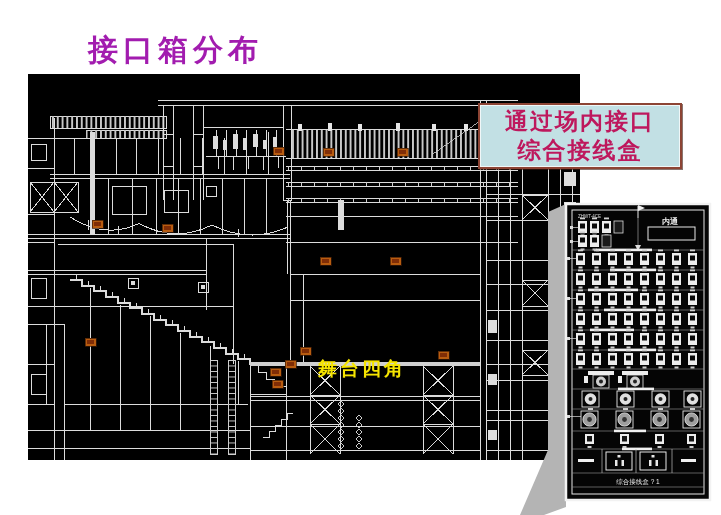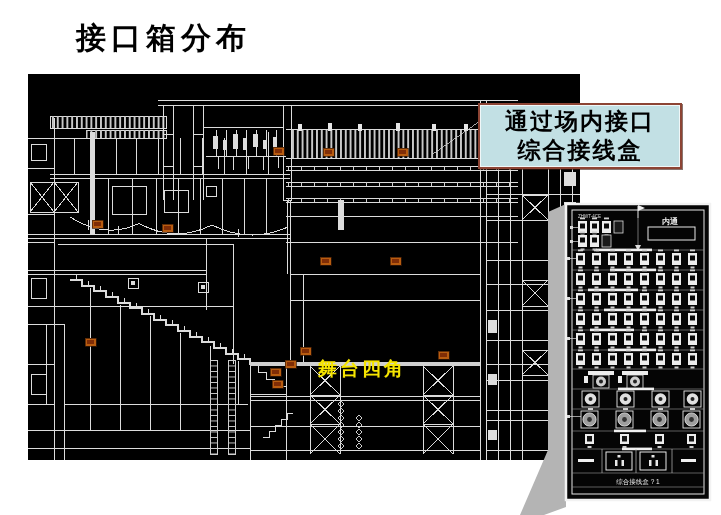--- a/index.html
+++ b/index.html
@@ -1,26 +1,26 @@
 <!DOCTYPE html>
 <html><head>
 <meta charset="utf-8">
 <style>
   html,body{margin:0;padding:0;background:#fff;}
   .slide{position:relative;width:721px;height:515px;background:#ffffff;overflow:hidden;
          font-family:"Liberation Sans","DejaVu Sans",sans-serif;}
-  .title{position:absolute;left:76px;top:18px;margin:0;font-size:30px;font-weight:bold;
-         letter-spacing:5px;color:#000000;}
+  .title{position:absolute;left:76px;top:18px;margin:12px;font-size:30px;font-weight:bold;
+         letter-spacing:5px;color:#a21caf;}
   .cad{position:absolute;left:28px;top:74px;width:552px;height:386px;shape-rendering:crispEdges;}
   .callout{position:absolute;left:478px;top:103px;width:200px;height:62px;
          background:#c2e0e4;border:2px solid #8d4434;
          box-shadow:inset 0 0 0 1px rgba(255,255,255,.75), 1px 1px 0 rgba(60,25,15,.6);
          display:flex;flex-direction:column;justify-content:center;
          text-align:center;font-weight:bold;font-size:23px;line-height:29px;
-         color:#000000;letter-spacing:2px;}
+         color:#be185d;letter-spacing:2px;}
   .panel{position:absolute;left:518px;top:195px;width:203px;height:320px;}
   svg text{font-family:"Liberation Sans","DejaVu Sans",sans-serif;}
 </style>
 </head>
 <body>
 
 <div class="slide">
 
   <h1 class="title">接口箱分布</h1>
 

